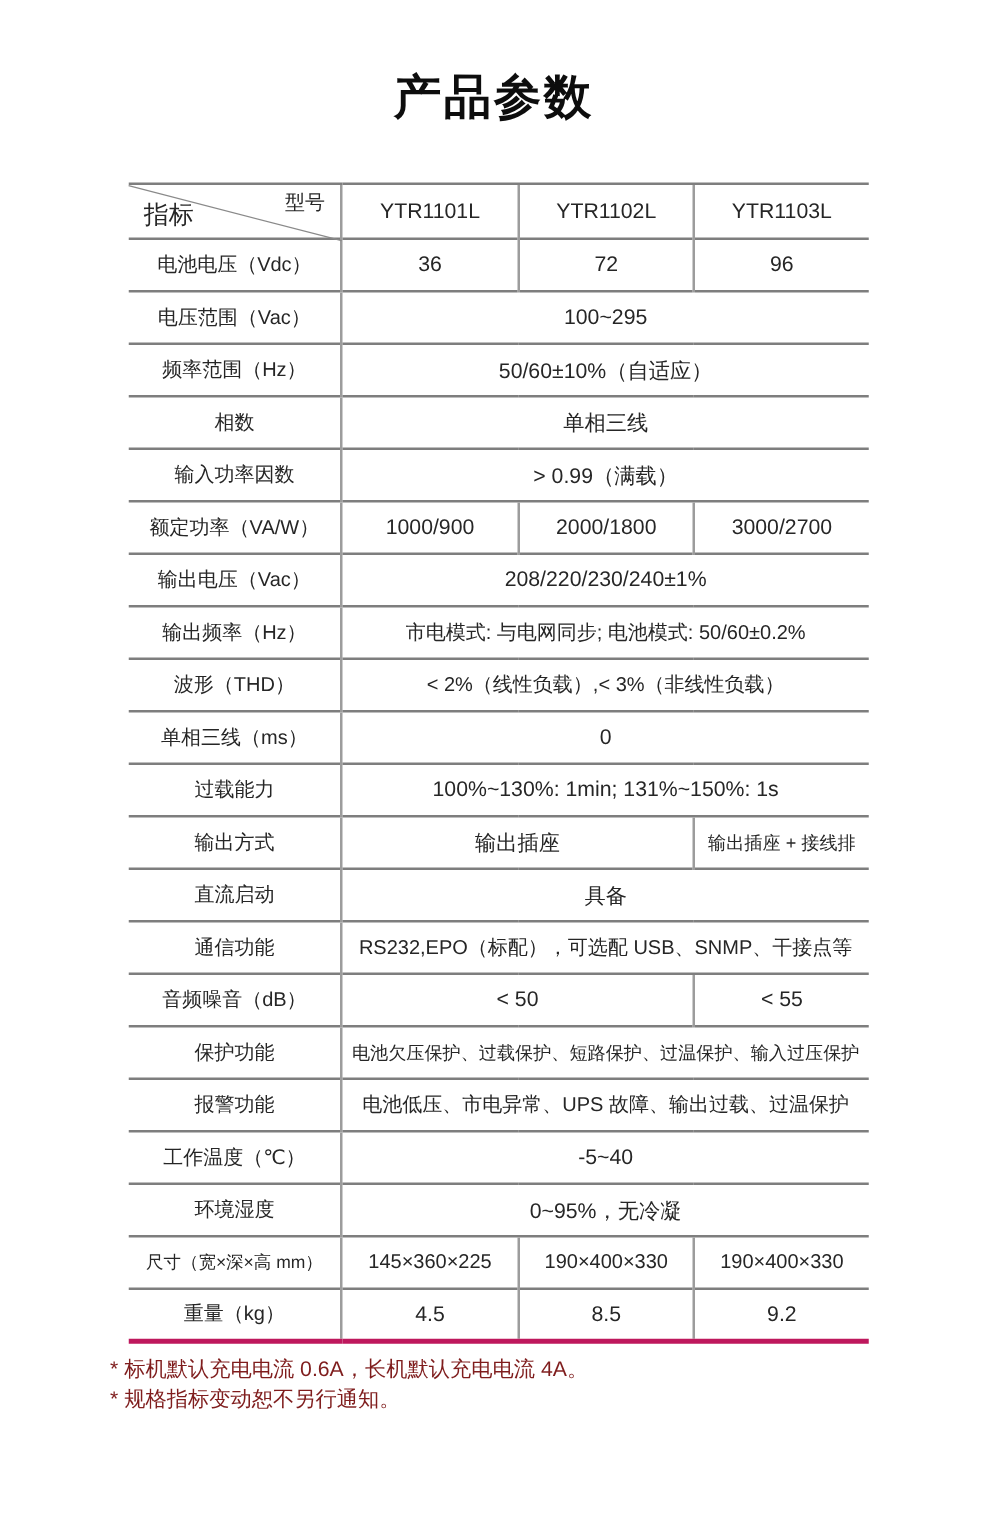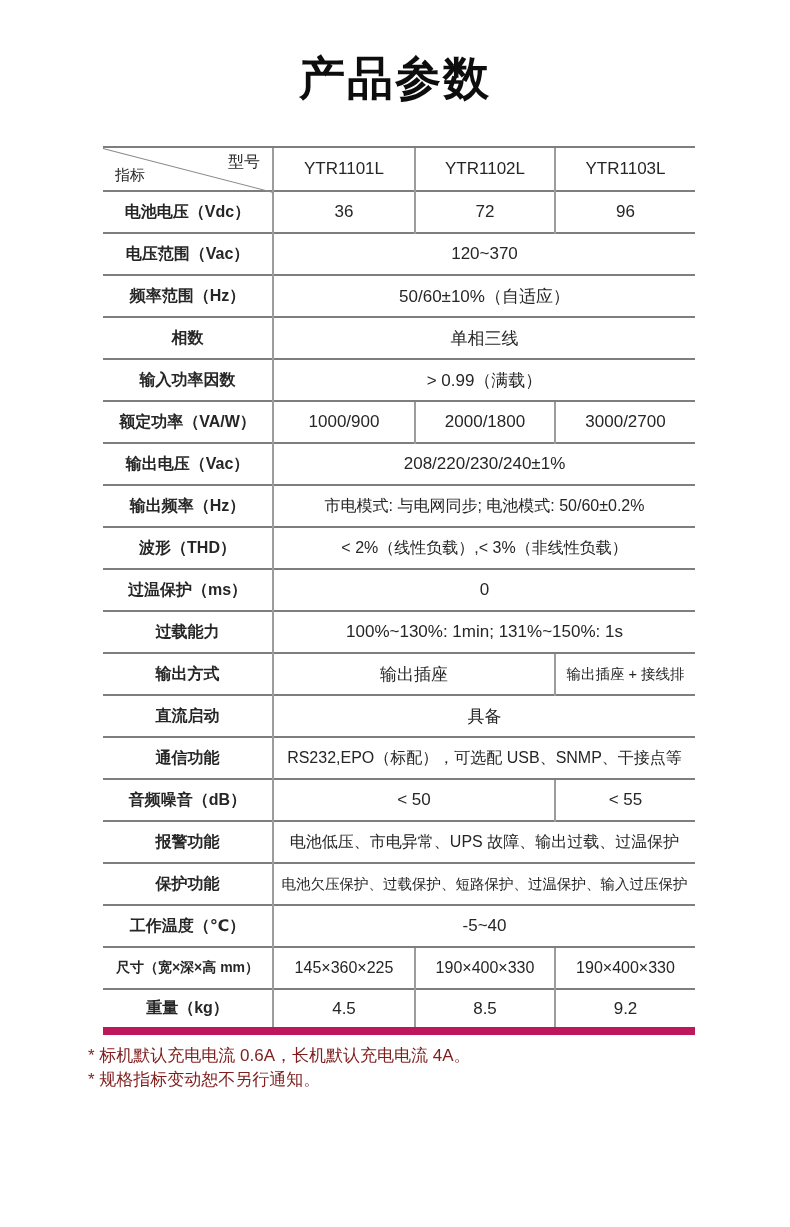--- a/index.html
+++ b/index.html
@@ -6,21 +6,21 @@
   html, body { width: 790px; background: #ffffff; }
   body {
     height: 1227px;
     font-family: "Liberation Sans", "DejaVu Sans", sans-serif;
     color: #222222;
     overflow: hidden;
   }
   .title {
     margin-top: 50px;
     text-align: center;
-    font-size: 46px;
+    font-size: 38px;
     line-height: 56px;
     font-weight: 900;
     color: #0d0d0d;
     letter-spacing: 2px;
   }
   table.spec {
     border-collapse: collapse;
     table-layout: fixed;
     width: 592px;
     margin: 40px 0 0 103px;
@@ -29,23 +29,23 @@
     height: 42px;
     padding: 0 2px;
     text-align: center;
     vertical-align: middle;
     font-size: 17px;
     color: #262626;
     border-top: 2px solid #7e7e7e;
     white-space: nowrap;
     overflow: visible;
   }
-  table.spec tr.last td { border-bottom: 8px solid #be185d; }
+  table.spec tr.last td { border-bottom: 4px solid #be185d; }
   table.spec td + td { border-left: 2px solid #9c9c9c; }
-  table.spec td.label { font-size: 16px; font-weight: bold; }
+  table.spec td.label { font-size: 16px; }
   table.spec td.xs { font-size: 14px; margin-top: 35px; }
   table.spec td.sm { font-size: 14.5px; }
   table.spec td.md { font-size: 16px; margin-top: 36px; }
   table.spec tr.header td { height: 44px; }
   td.corner { position: relative; }
   .diag {
     position: absolute;
     top: 0; left: 0;
     width: 176px;
     height: 0;
@@ -54,21 +54,21 @@
     transform: rotate(14.5deg);
   }
   .corner-model {
     position: absolute;
     top: 4px; right: 12px;
     font-size: 16px; color: #262626;
   }
   .corner-indicator {
     position: absolute;
     bottom: 5px; left: 12px;
-    font-size: 15px; color: #262626;
+    font-size: 20px; color: #262626;
   }
   .footnotes {
     margin: 9px 0 0 88px;
     font-size: 17px;
     line-height: 23.5px;
     color: #7f1d1d;
   }
 </style>
 </head>
 <body>
@@ -96,21 +96,21 @@
 
     <tr>
       <td class="label">电池电压（Vdc）</td>
       <td>36</td>
       <td>72</td>
       <td>96</td>
     </tr>
 
     <tr>
       <td class="label">电压范围（Vac）</td>
-      <td colspan="3">120~370</td>
+      <td colspan="3">100~295</td>
     </tr>
 
     <tr>
       <td class="label">频率范围（Hz）</td>
       <td colspan="3">50/60±10%（自适应）</td>
     </tr>
 
     <tr>
       <td class="label">相数</td>
       <td colspan="3">单相三线</td>
@@ -137,21 +137,21 @@
       <td class="label">输出频率（Hz）</td>
       <td colspan="3" class="md">市电模式: 与电网同步; 电池模式: 50/60±0.2%</td>
     </tr>
 
     <tr>
       <td class="label">波形（THD）</td>
       <td colspan="3" class="md">&lt; 2%（线性负载）,&lt; 3%（非线性负载）</td>
     </tr>
 
     <tr>
-      <td class="label">过温保护（ms）</td>
+      <td class="label">单相三线（ms）</td>
       <td colspan="3">0</td>
     </tr>
 
     <tr>
       <td class="label">过载能力</td>
       <td colspan="3">100%~130%: 1min; 131%~150%: 1s</td>
     </tr>
 
     <tr>
       <td class="label">输出方式</td>
@@ -170,34 +170,38 @@
     </tr>
 
 
     <tr>
       <td class="label">音频噪音（dB）</td>
       <td colspan="2">&lt; 50</td>
       <td>&lt; 55</td>
     </tr>
 
     <tr>
+      <td class="label">保护功能</td>
+      <td colspan="3" class="sm">电池欠压保护、过载保护、短路保护、过温保护、输入过压保护</td>
+    </tr>
+
+    <tr>
       <td class="label">报警功能</td>
       <td colspan="3" class="md">电池低压、市电异常、UPS 故障、输出过载、过温保护</td>
     </tr>
 
     <tr>
-      <td class="label">保护功能</td>
-      <td colspan="3" class="sm">电池欠压保护、过载保护、短路保护、过温保护、输入过压保护</td>
-    </tr>
-
-    <tr>
       <td class="label">工作温度（℃）</td>
       <td colspan="3">-5~40</td>
     </tr>
 
+    <tr>
+      <td class="label">环境湿度</td>
+      <td colspan="3">0~95%，无冷凝</td>
+    </tr>
 
     <tr>
       <td class="label xs">尺寸（宽×深×高 mm）</td>
       <td class="md">145×360×225</td>
       <td class="md">190×400×330</td>
       <td class="md">190×400×330</td>
     </tr>
 
     <tr class="last">
       <td class="label">重量（kg）</td>

